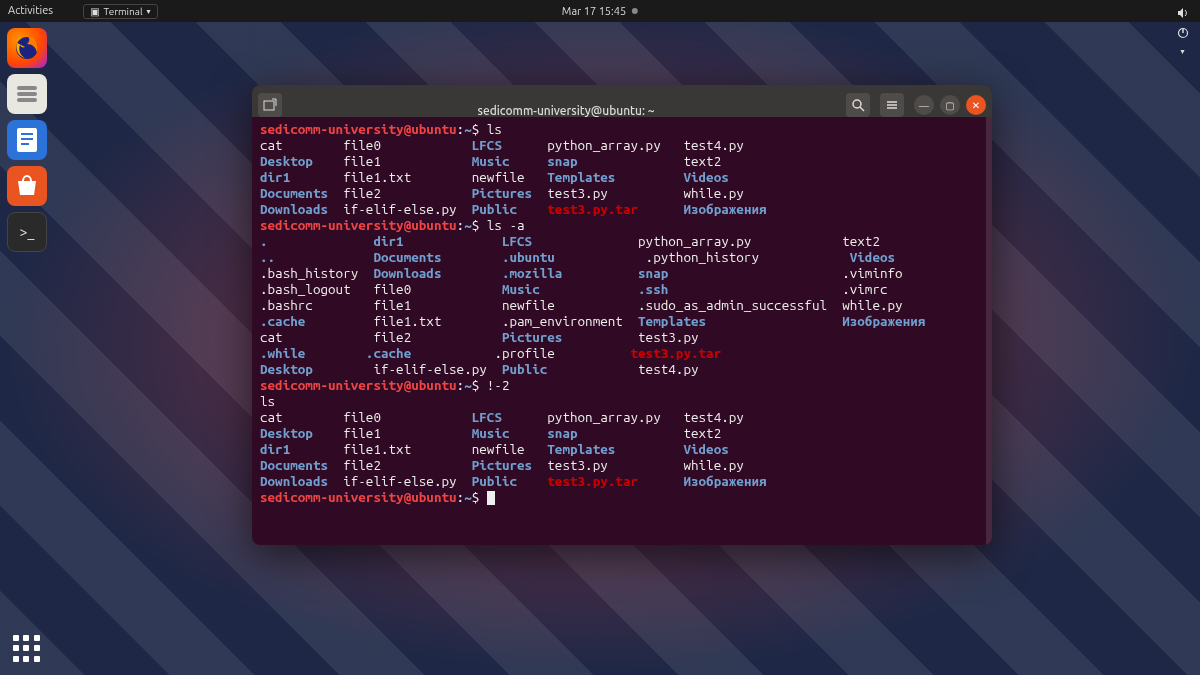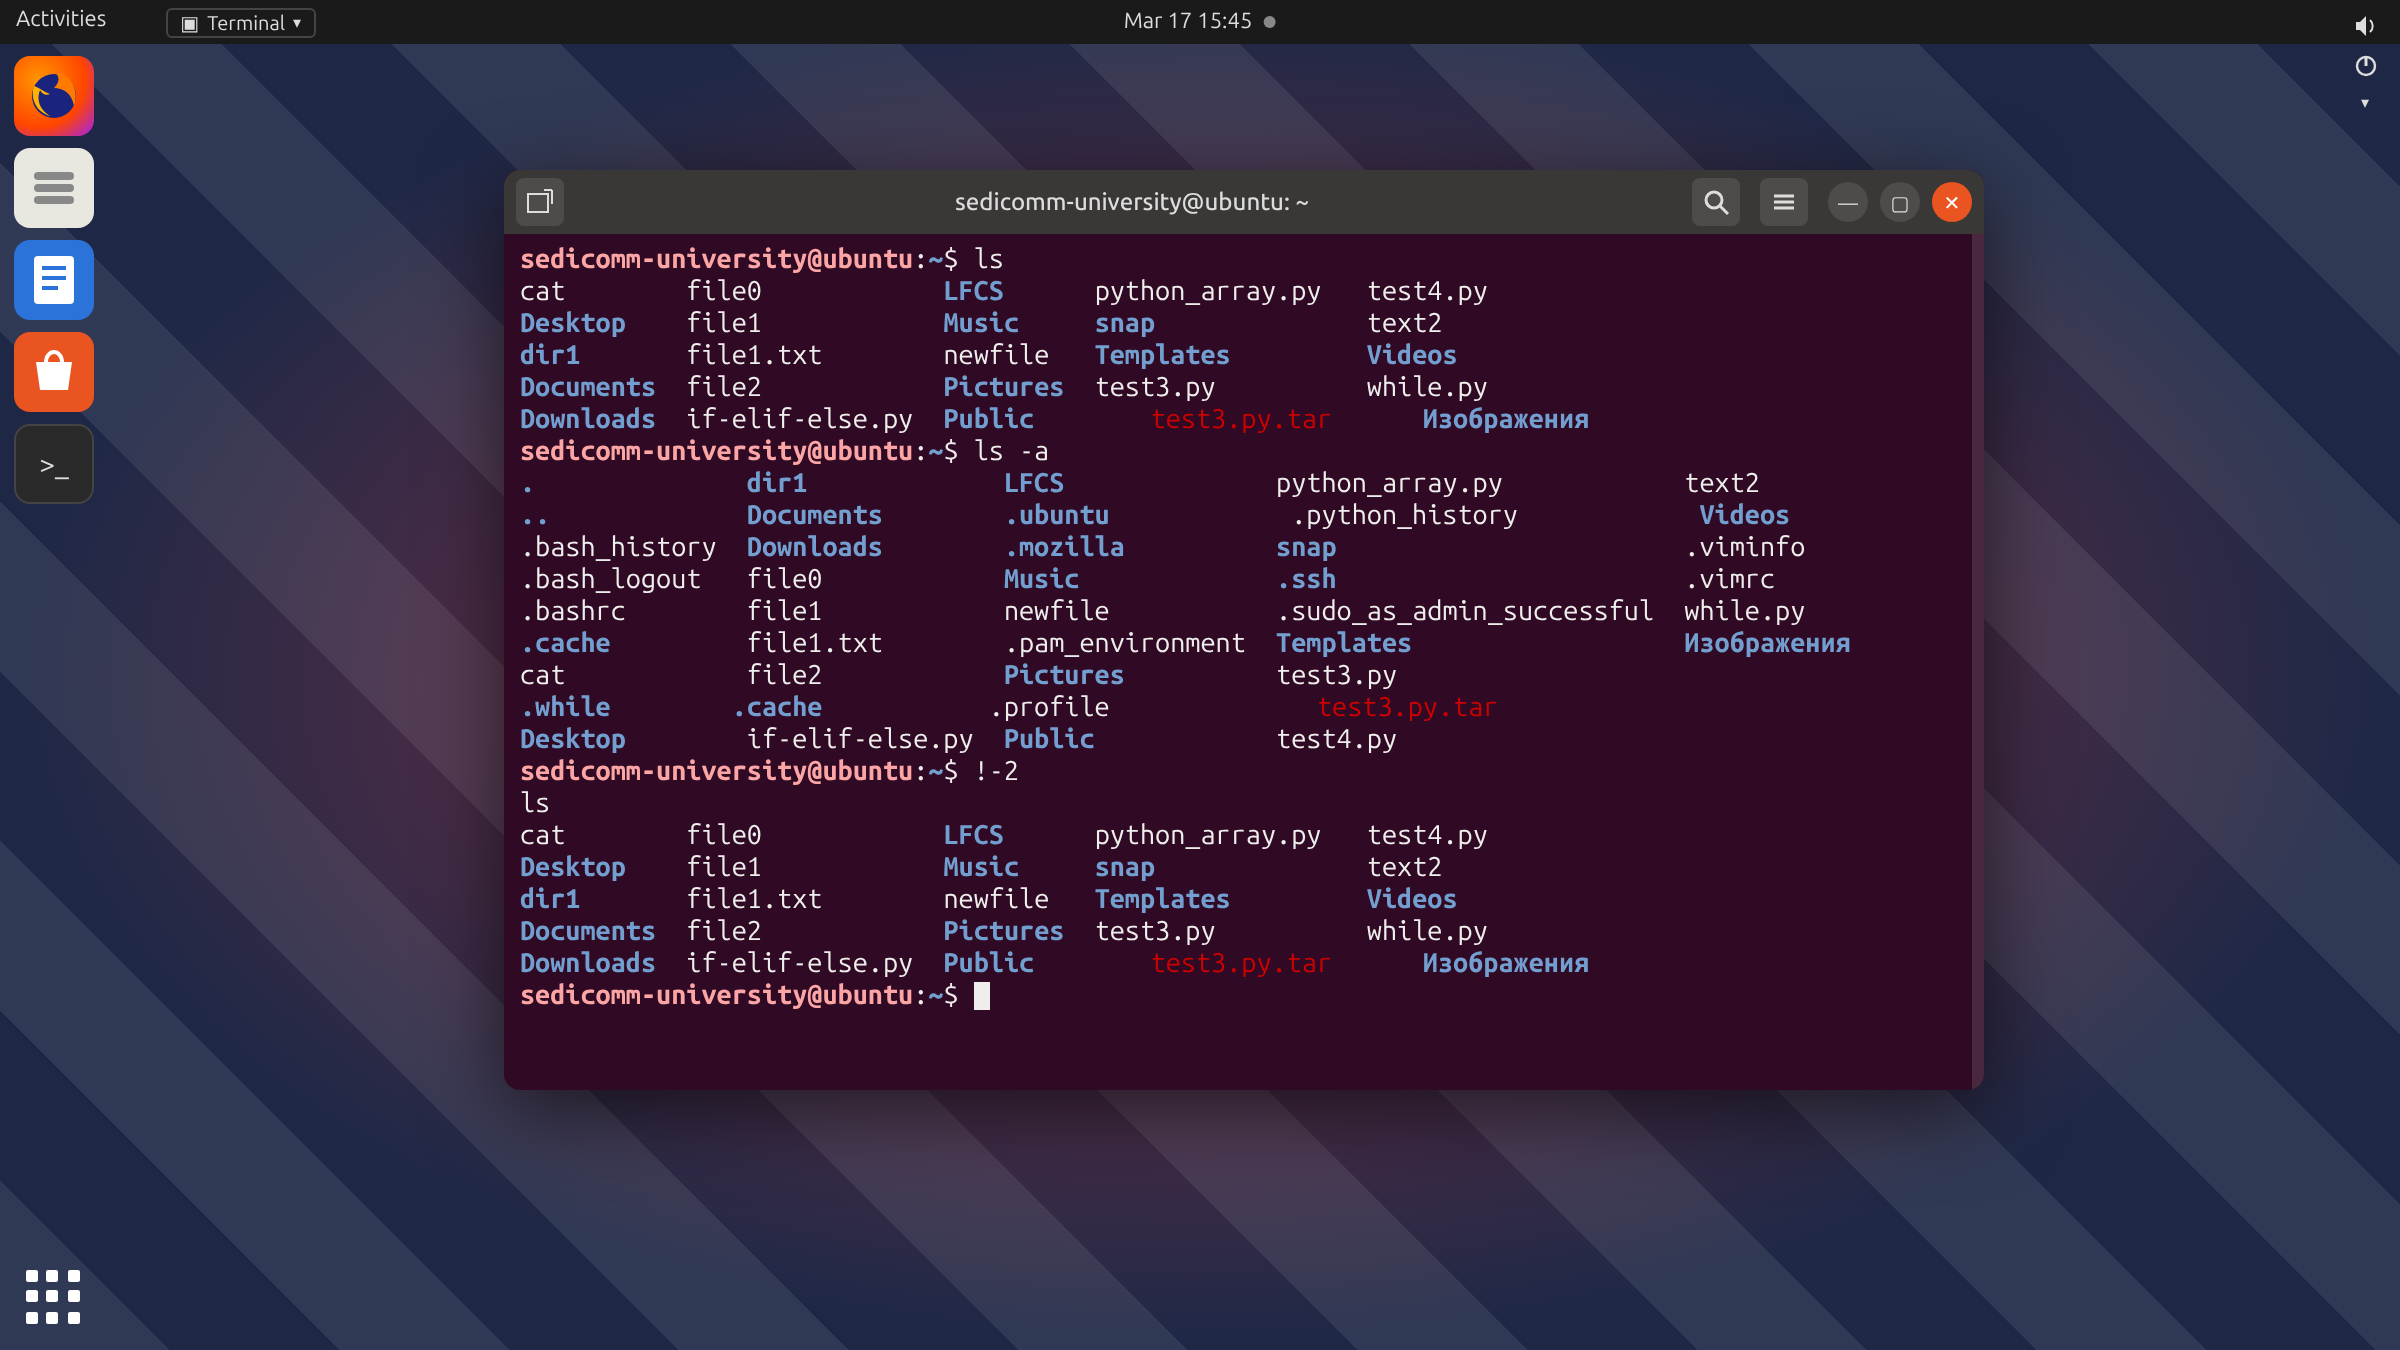--- a/index.html
+++ b/index.html
@@ -66,21 +66,21 @@
   width: 740px; height: 460px;
   background: #300a24;
   border-radius: 8px;
   box-shadow: 0 10px 40px rgba(0,0,0,0.6);
   z-index: 8;
   display: flex; flex-direction: column;
   overflow: hidden;
 }
 .term-titlebar {
   height: 32px; background: #3a3836;
-  display: flex; align-items: center;
+  display: flex; align-items: flex-end;
   padding: 0 6px;
   color: #ddd; font-size: 12px;
 }
 .tb-btn {
   width: 24px; height: 24px; border-radius: 4px;
   background: #4e4b49;
   display: flex; align-items: center; justify-content: center;
   margin-right: 4px;
 }
 .tb-title { flex: 1; text-align: center; font-weight: 500; }
@@ -94,24 +94,24 @@
 
 .term-body {
   flex: 1; padding: 4px 8px;
   font-family: "Ubuntu Mono", monospace;
   font-size: 13.5px; line-height: 16px;
   color: #eeeeec;
   overflow: hidden;
   white-space: pre;
   border-right: 6px solid rgba(255,255,255,0.12);
 }
-.g { color: #fca5a5; font-weight: bold; }
+.g { color: #ef4444; font-weight: bold; }
 .b { color: #729fcf; font-weight: bold; }
 .w { color: #eeeeec; }
-.r { color: #cc0000; font-weight: normal; margin-left: 28px; }
+.r { color: #cc0000; font-weight: bold; }
 .cursor { display: inline-block; width: 8px; height: 14px; background: #eeeeec; vertical-align: text-bottom; }
 
 svg { display: block; }
 </style>
 </head>
 <body>
 
 <div class="wallpaper"></div>
 
 <div class="topbar">

